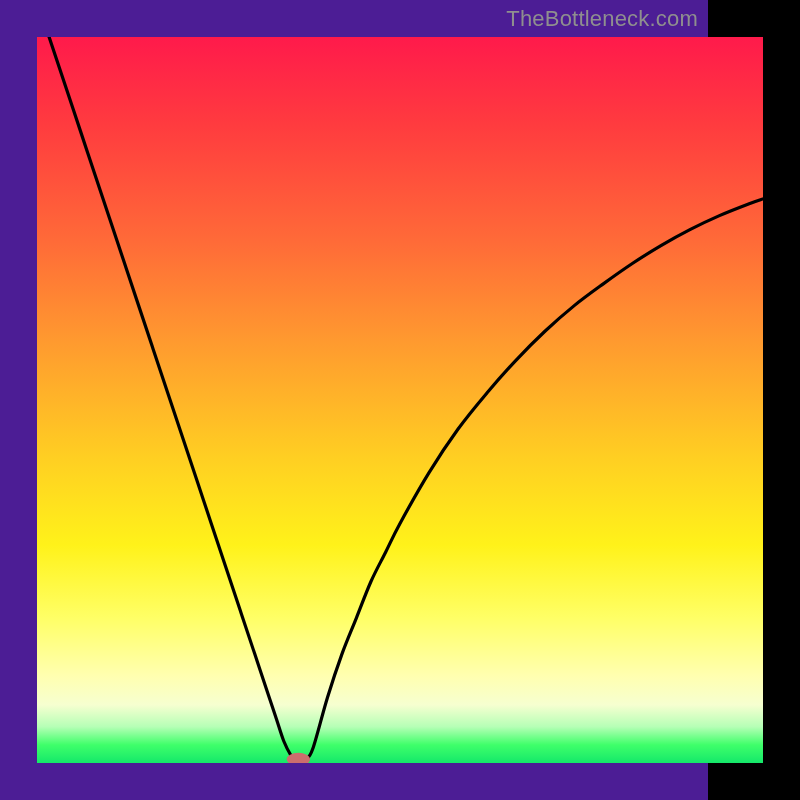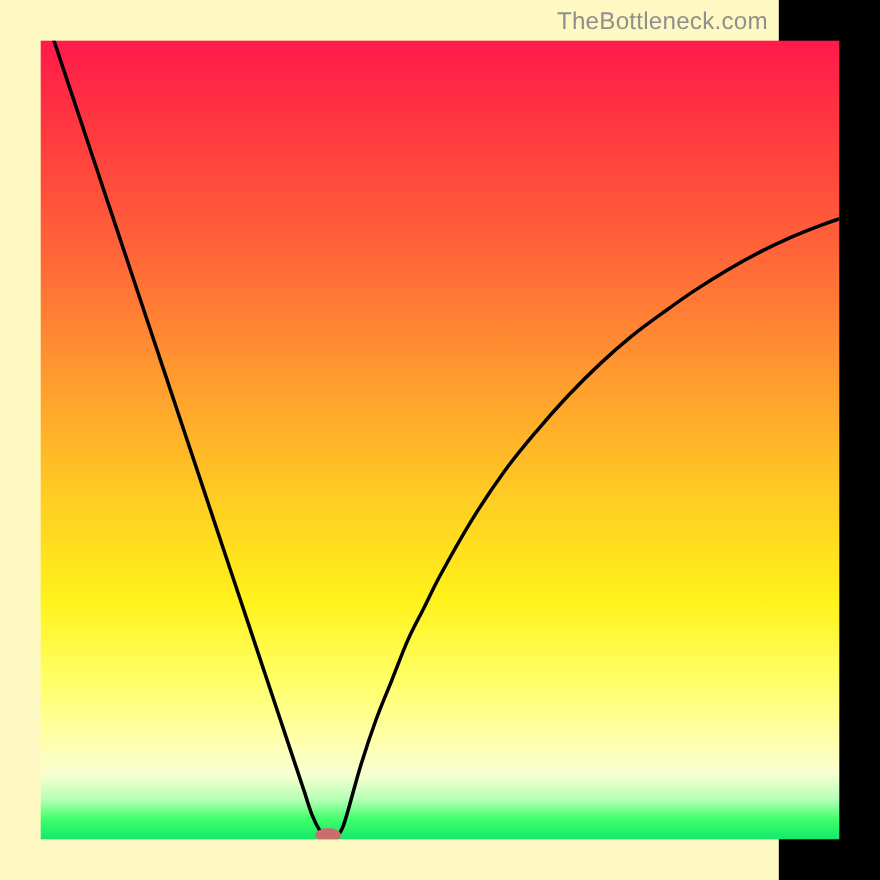--- a/index.html
+++ b/index.html
@@ -10,21 +10,21 @@
     background: #000;
     overflow: hidden;
     font-family: Arial, Helvetica, sans-serif;
   }
   .frame {
     position: absolute;
     left: 0;
     top: 0;
     width: 708px;
     height: 800px;
-    background: #fef9c3;
+    background: #4c1d95;
   }
   .plot {
     position: absolute;
     left: 37px;
     top: 37px;
     width: 726px;
     height: 726px;
     
     background: linear-gradient(
       to bottom,

